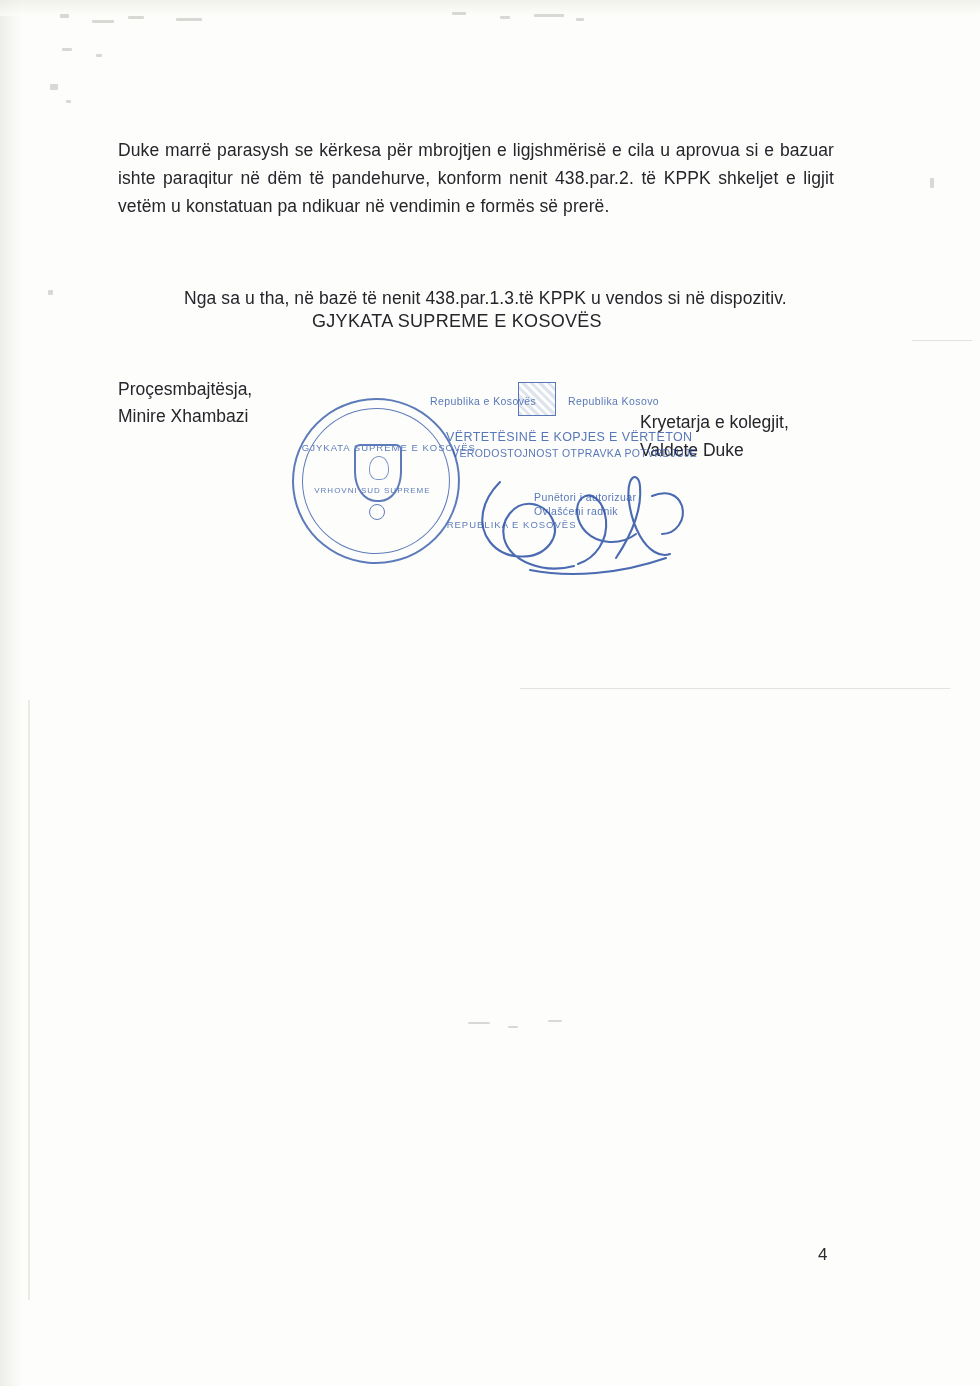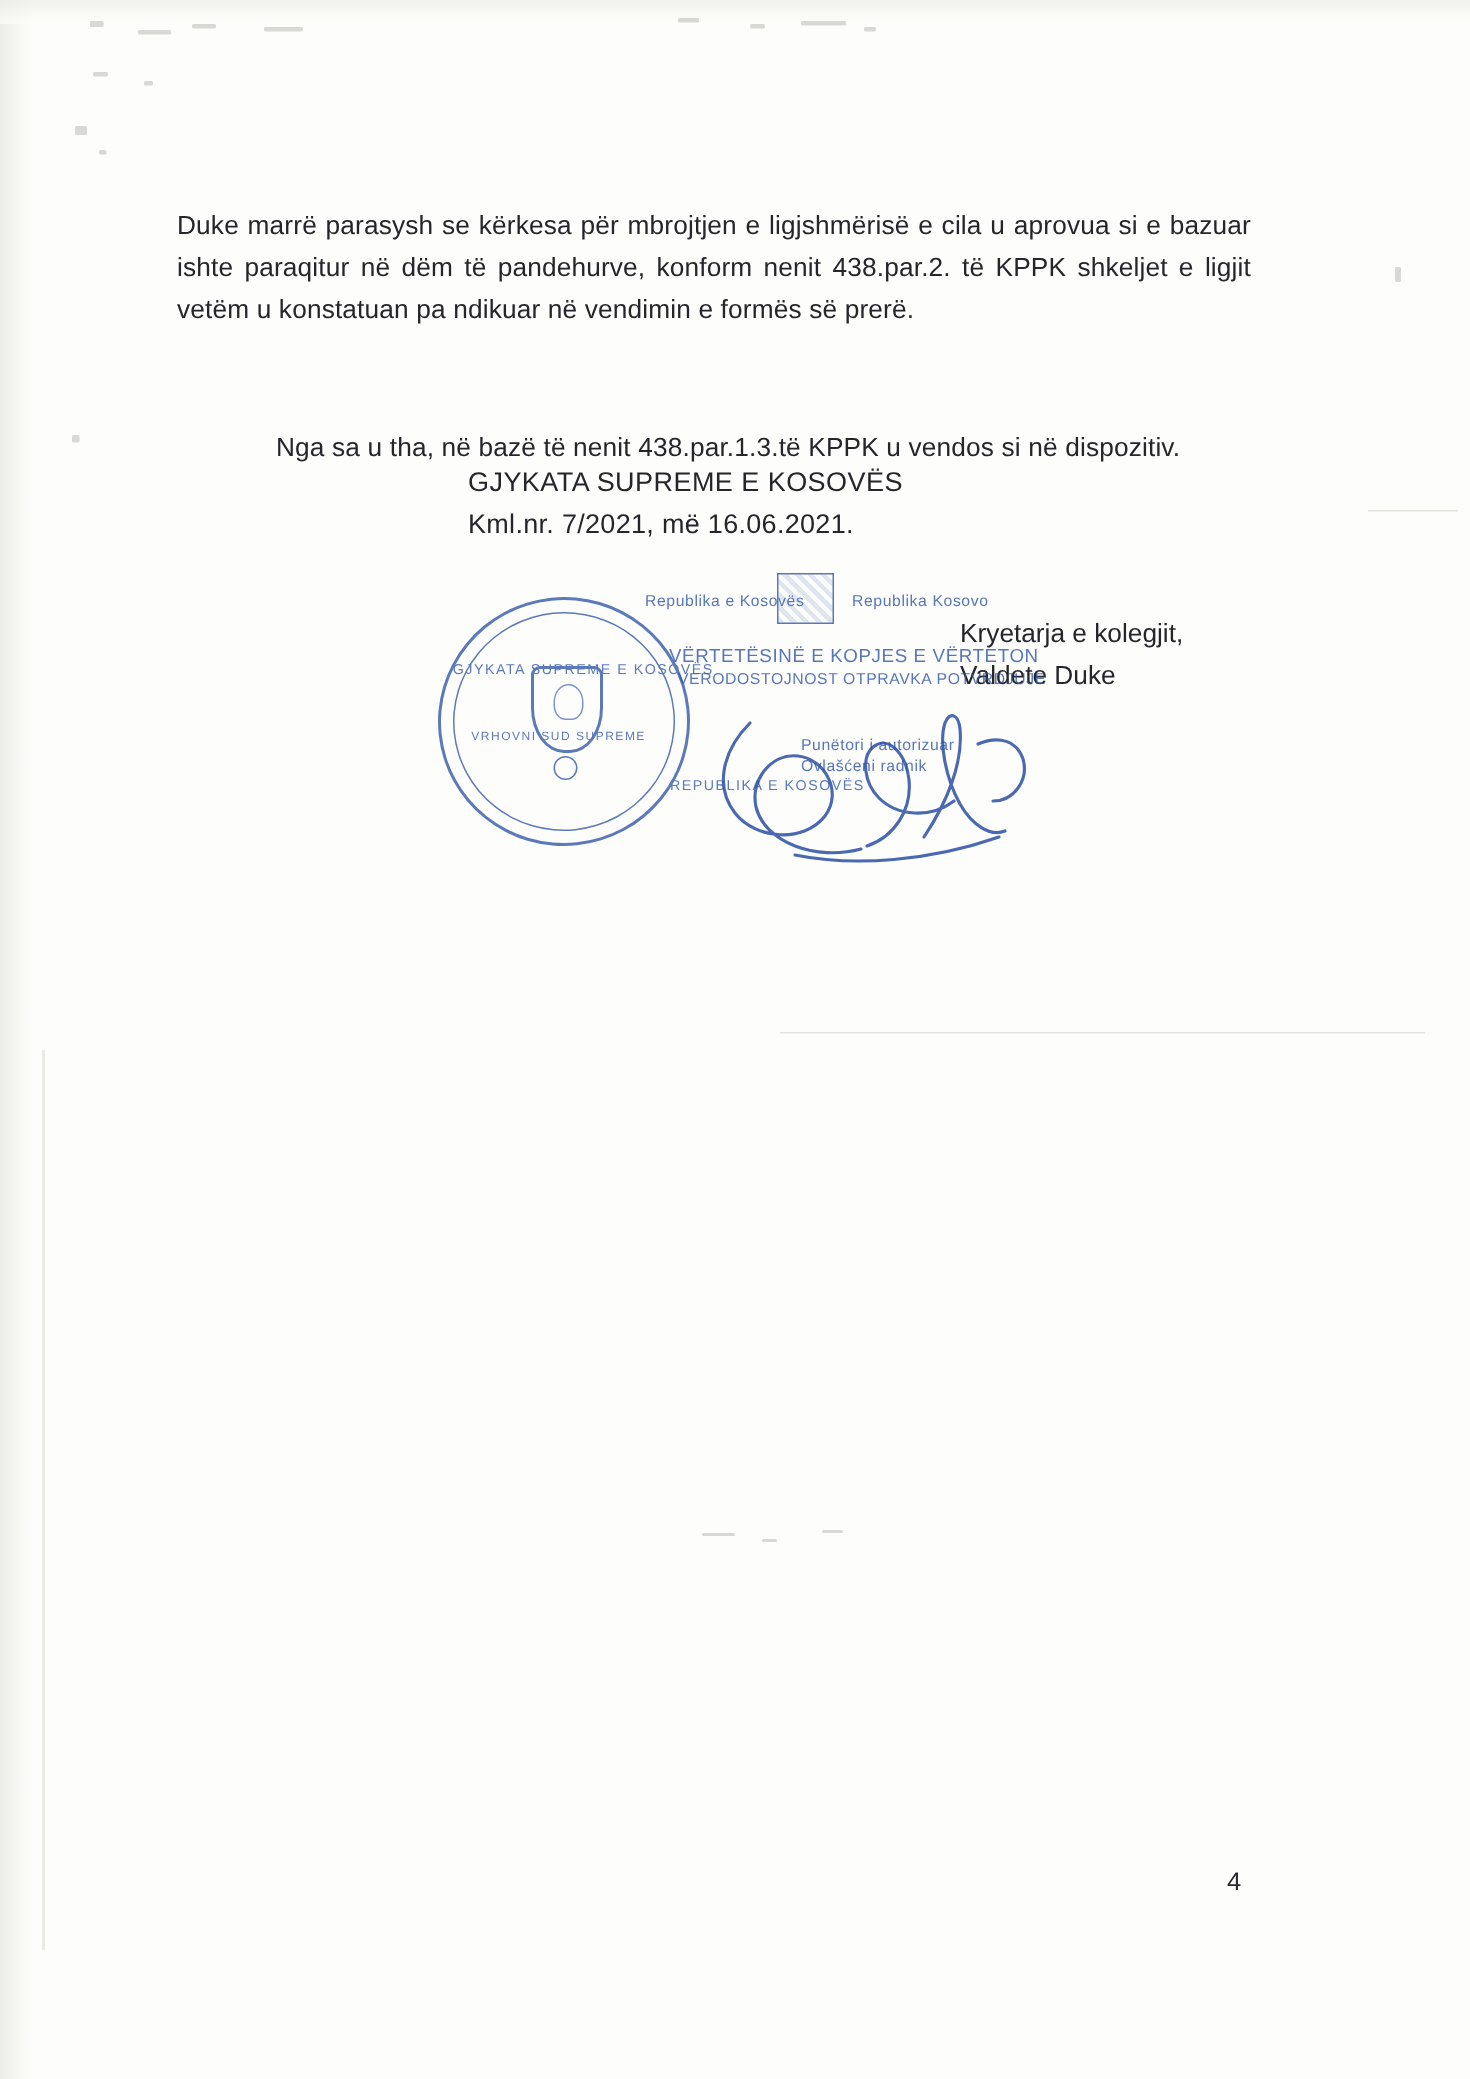--- a/index.html
+++ b/index.html
@@ -250,23 +250,26 @@
   <div class="speck" style="left:548px; top:1020px; width:14px; height:2px;"></div>
   <div class="faint-line" style="left:520px; top:688px; width:430px;"></div>
   <div class="faint-line" style="left:912px; top:340px; width:60px;"></div>
 
   <p class="body-text" id="para1">Duke marrë parasysh se kërkesa për mbrojtjen e ligjshmërisë e cila u aprovua si e bazuar ishte paraqitur në dëm të pandehurve, konform nenit 438.par.2. të KPPK shkeljet e ligjit vetëm u konstatuan pa ndikuar në vendimin e formës së prerë.</p>
 
   <p class="body-text" id="para2" style="text-indent: 66px;">Nga sa u tha, në bazë të nenit 438.par.1.3.të KPPK u vendos si në dispozitiv.</p>
 
   <div class="court-block">
     <div>GJYKATA SUPREME E KOSOVËS</div>
-    <div class="line2">Kml.nr. 7/2021, më 16.06.2021.</div>
-  </div>
-
+  </div>
+
+  <div class="sig-left">
+    <div>Proçesmbajtësja,</div>
+    <div>Minire Xhambazi</div>
+  </div>
 
   <div class="sig-right">
     <div>Kryetarja e kolegjit,</div>
     <div>Valdete Duke</div>
   </div>
 
   <div class="stamp-round">
     <div class="ring"></div>
     <div class="ring2"></div>
     <div class="shield"></div>

